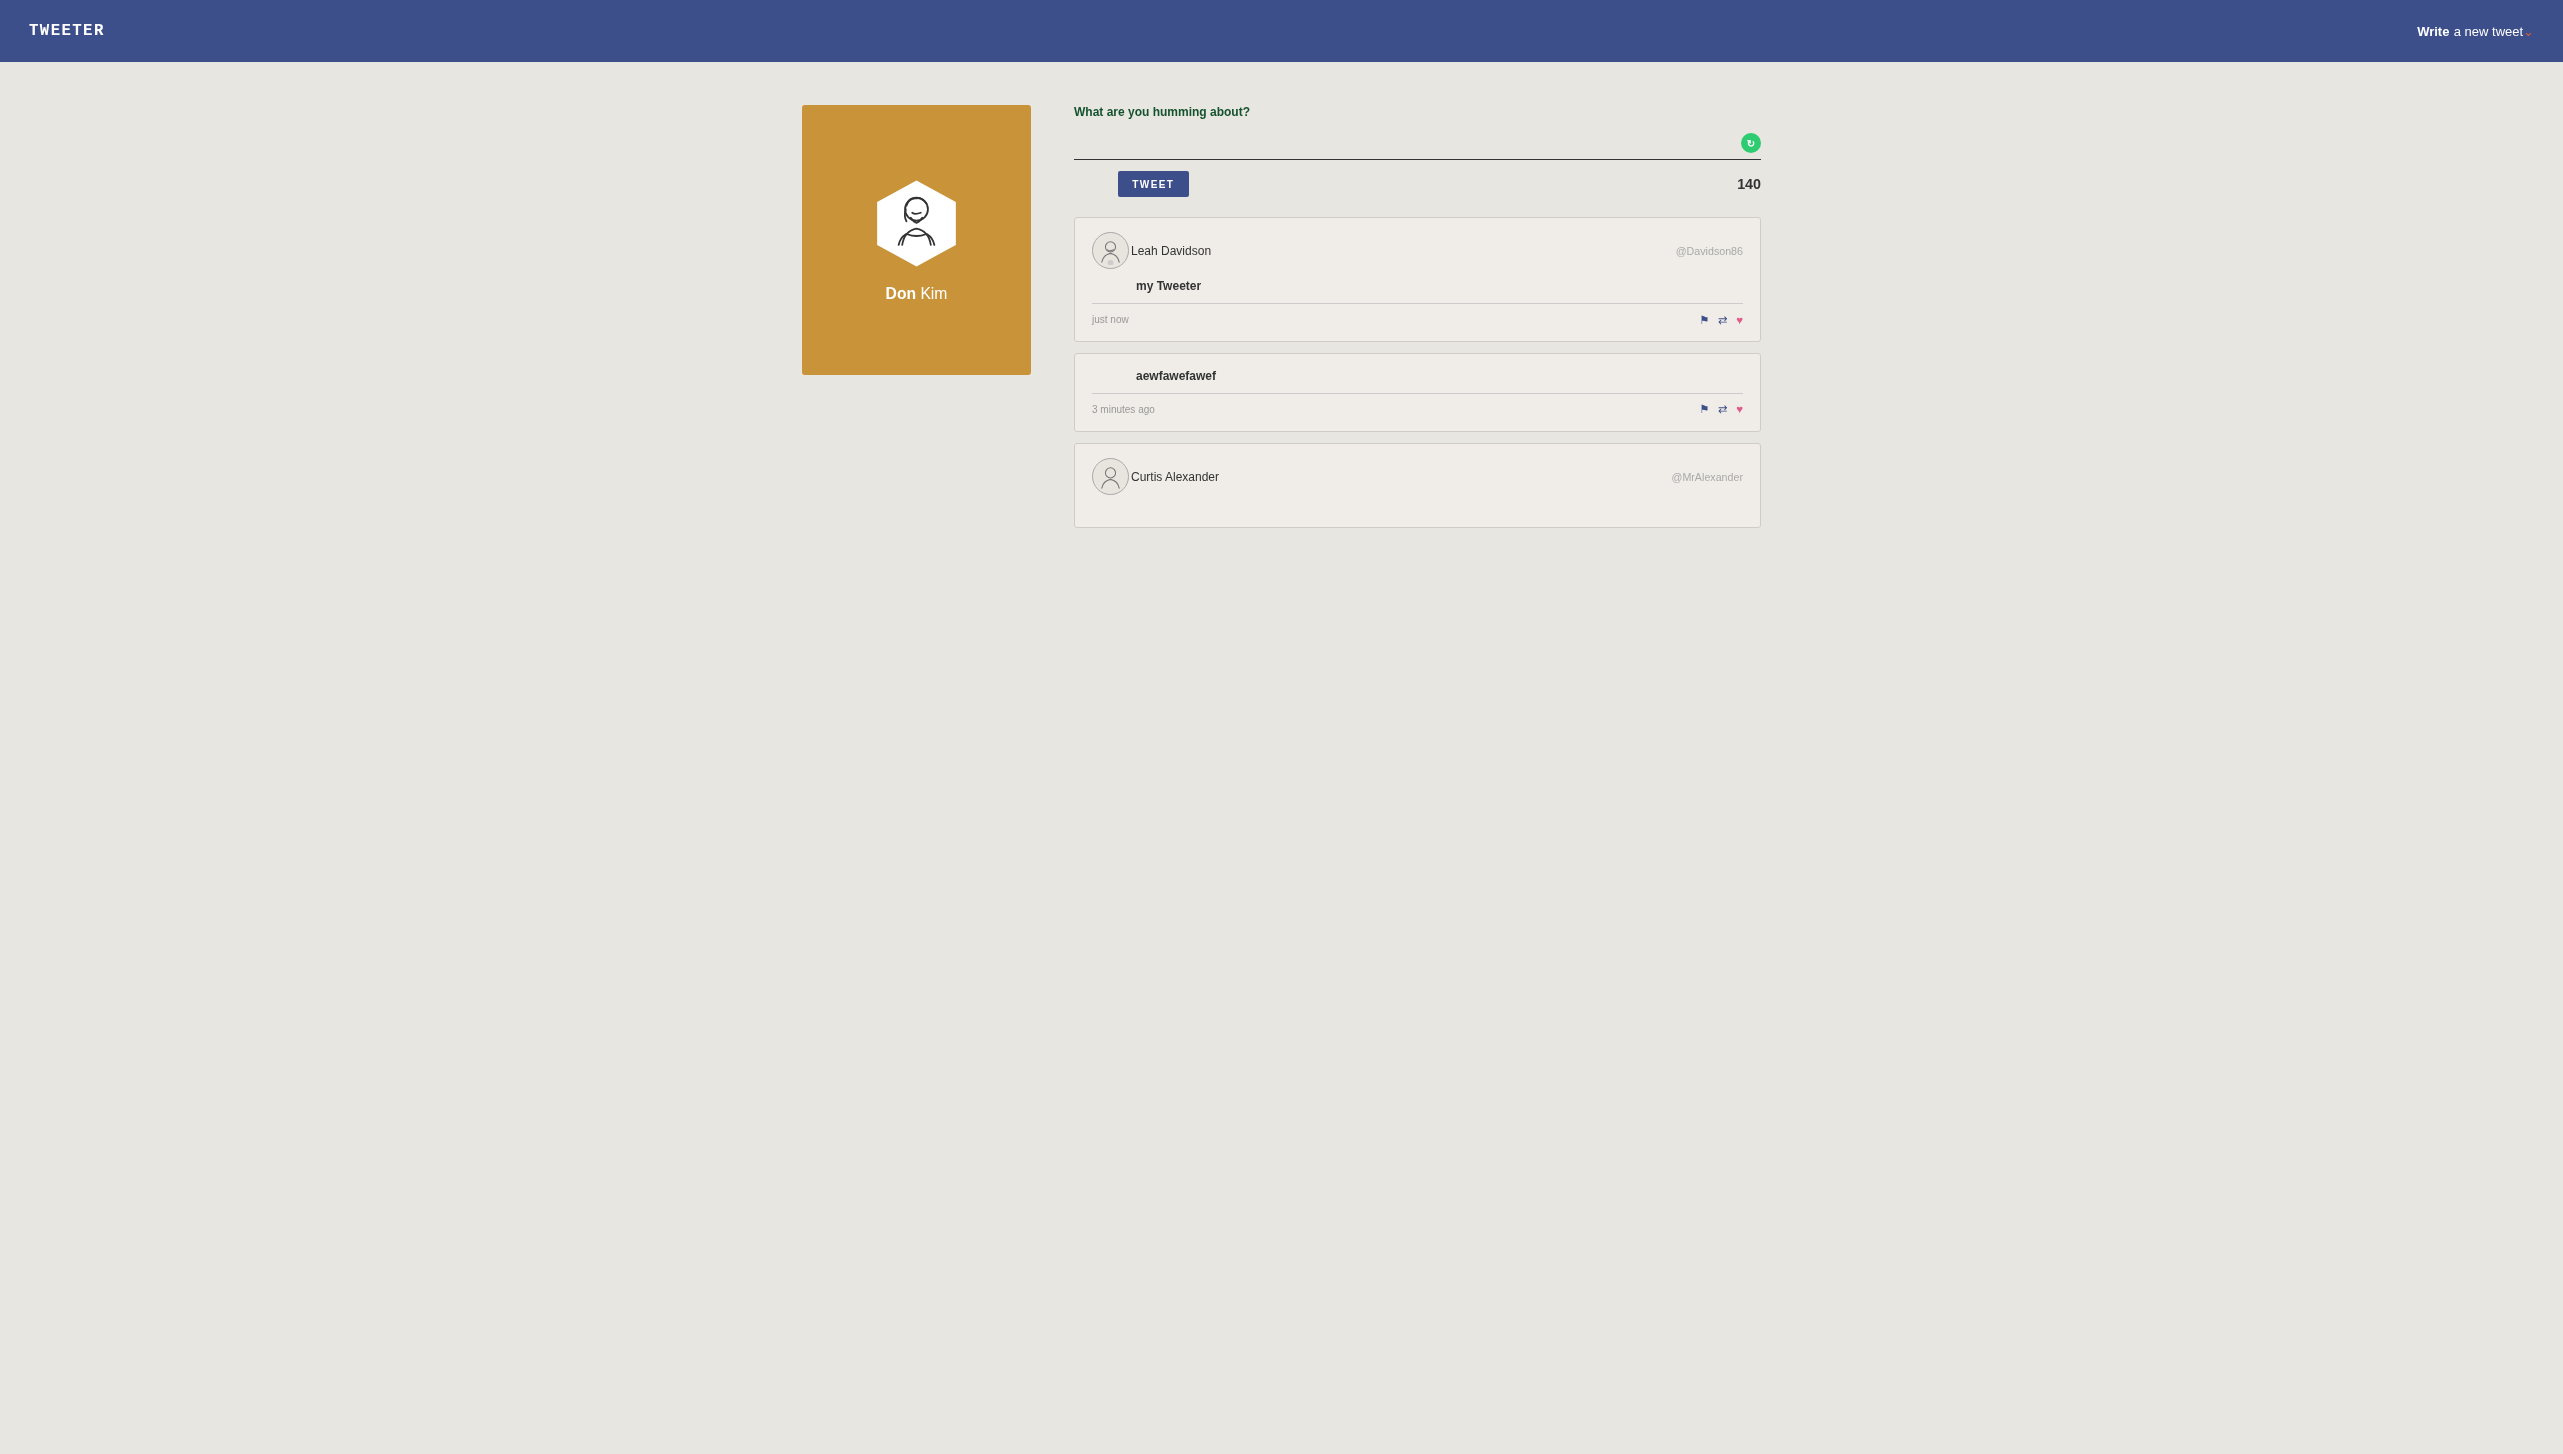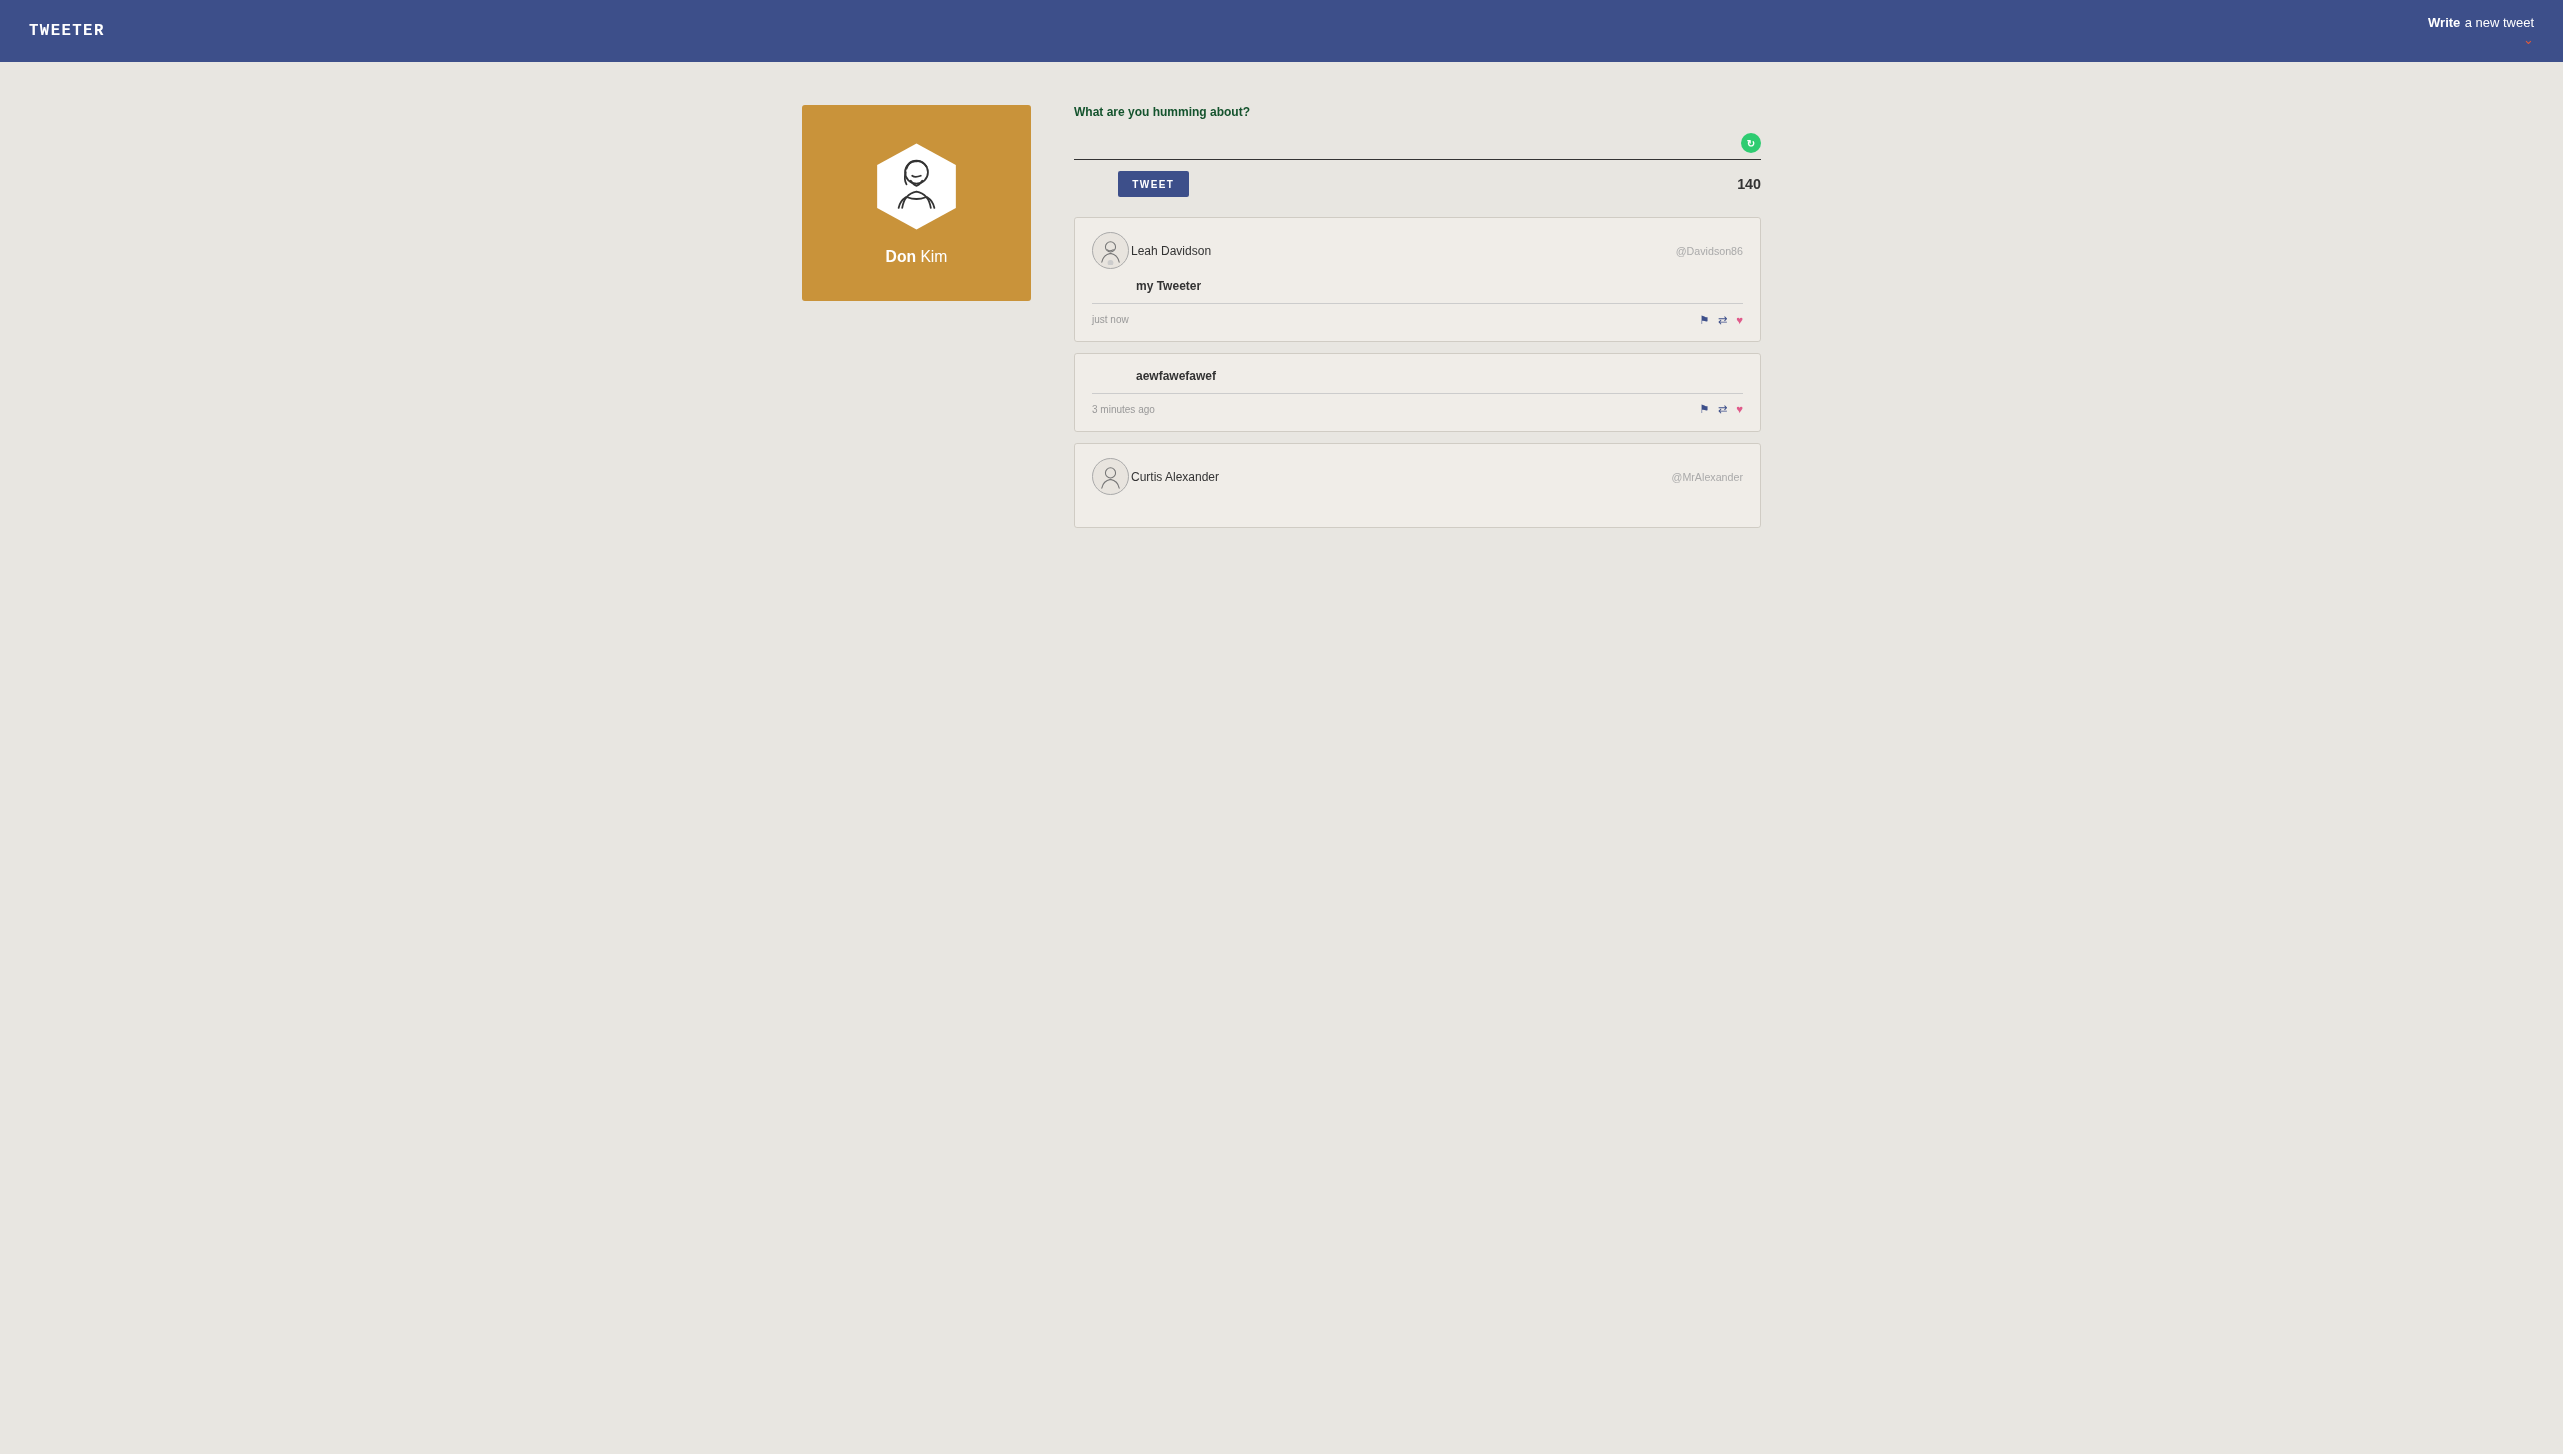--- a/index.html
+++ b/index.html
@@ -23,21 +23,21 @@
       font-weight: 900;
       font-size: 15.7px;
       letter-spacing: 1.4px;
       font-family: 'Courier New', monospace;
     }
     .write-tweet {
       color: white;
       font-size: 13px;
       cursor: pointer;
       display: flex;
-      flex-direction: column;
+      flex-direction: row;
       align-items: flex-end;
     }
     .write-tweet .write-label {
       display: flex;
       align-items: center;
       gap: 4.3px;
     }
     .write-tweet .write-word {
       font-weight: 700;
     }
@@ -57,21 +57,21 @@
       padding: 43px 57px;
       gap: 43px;
       max-width: 1073px;
       margin: 0 auto;
     }
 
     
     .profile-card {
       width: 229px;
       min-width: 229px;
-      height: 196px;
+      height: 270px;
       background: #c9933a;
       border-radius: 2.9px;
       display: flex;
       flex-direction: column;
       align-items: center;
       justify-content: center;
       gap: 14.3px;
     }
     .avatar-hex {
       width: 93px;

